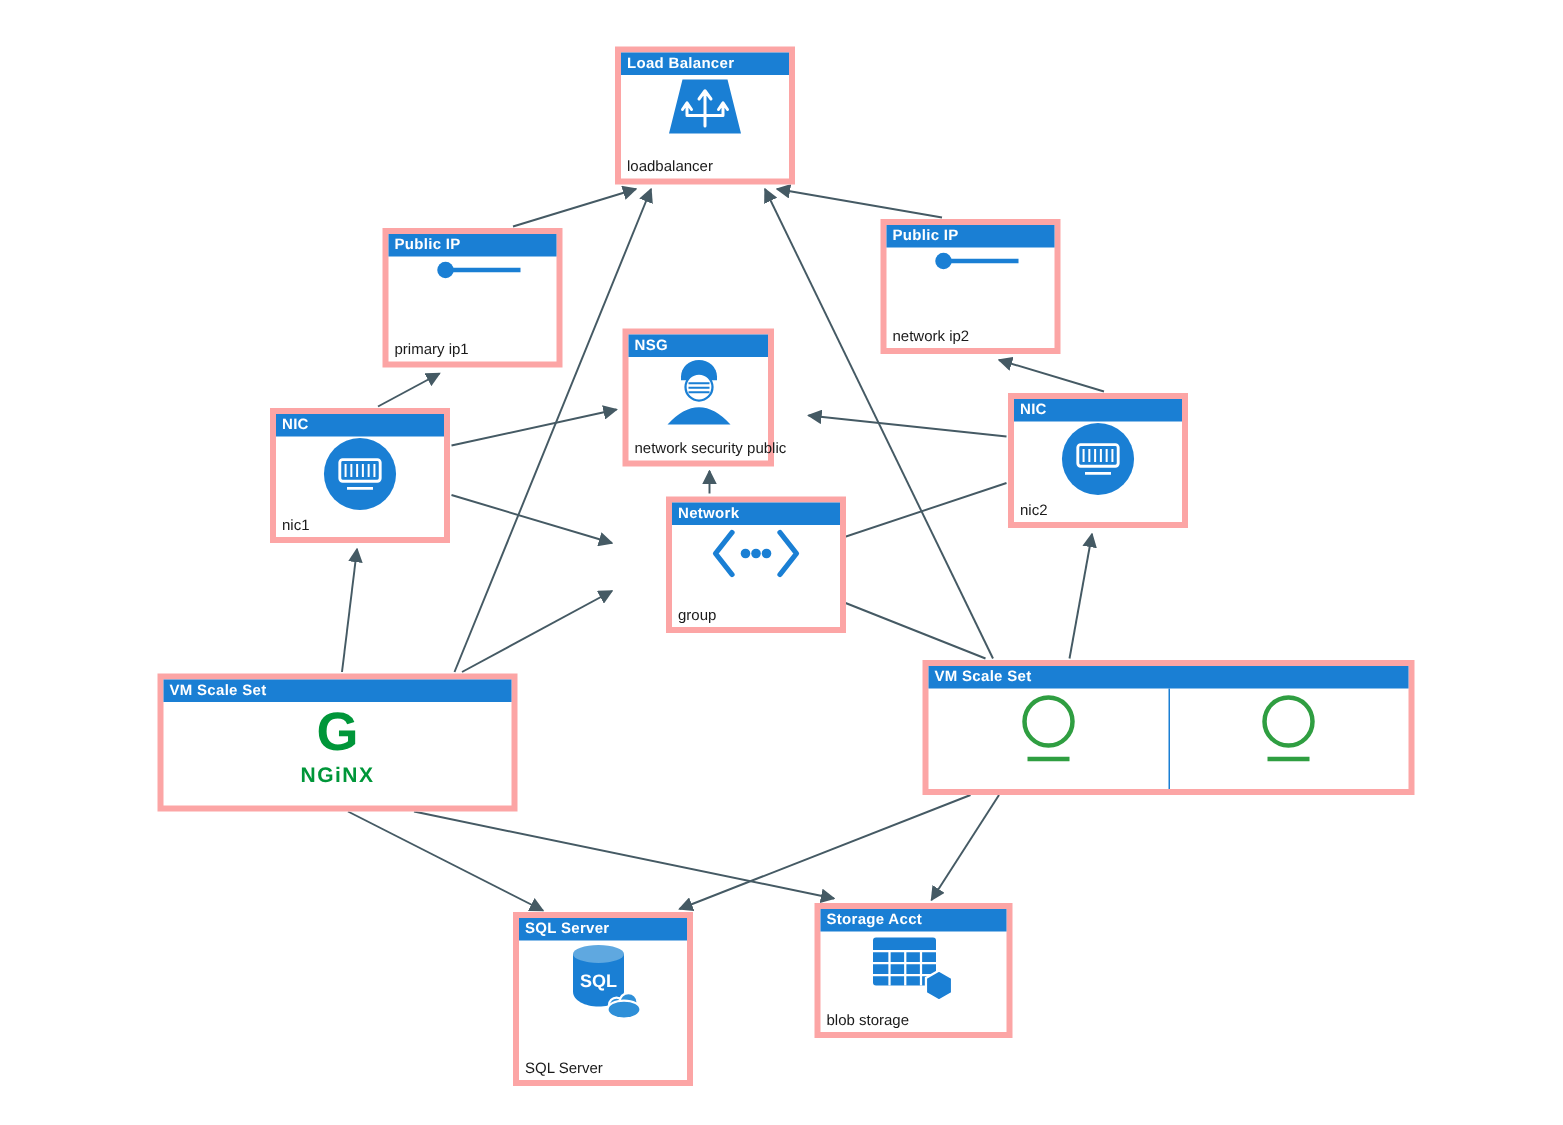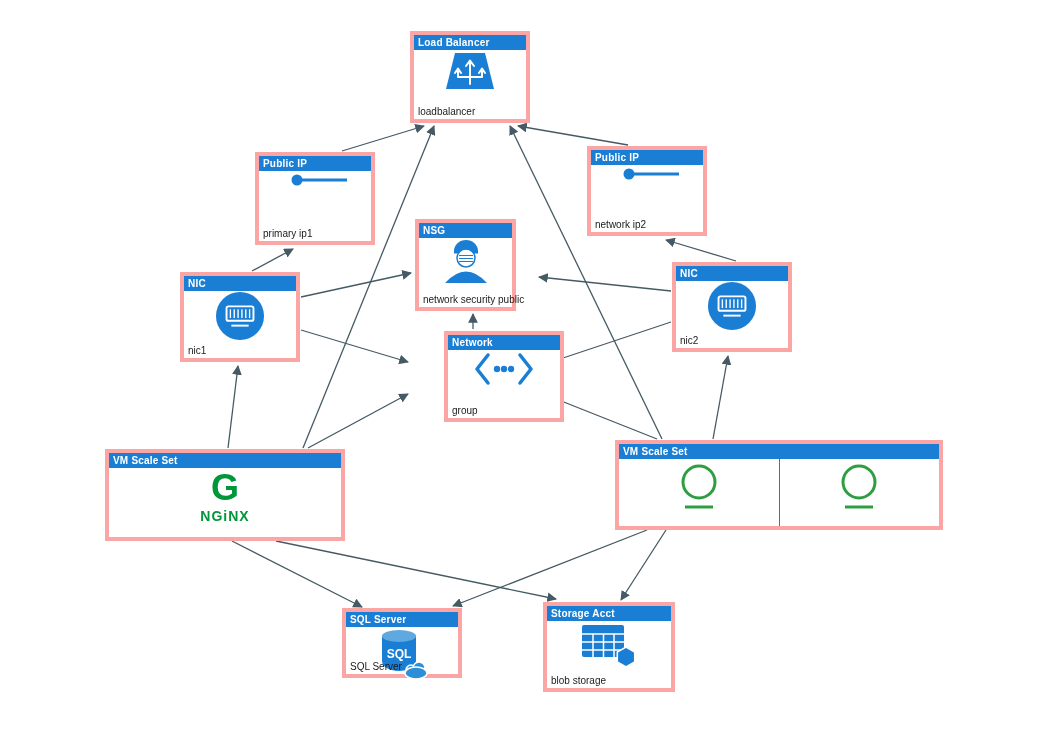--- a/index.html
+++ b/index.html
@@ -189,21 +189,21 @@
         <span>
           <svg width="46" height="50" viewBox="0 0 46 50">
             <circle cx="23" cy="20" r="16" fill="none" stroke="#2f9e41" stroke-width="3"></circle>
             <line x1="9" y1="45" x2="37" y2="45" stroke="#2f9e41" stroke-width="3"></line>
           </svg>
         </span>
       </div>
     </div>
   </div>
 
-  <div class="node" style="left:342px; top:608px; width:120px; height:70px;">
+  <div class="node" style="left:342px; top:608px; width:120px; height:116px;">
     <div class="node-header">SQL Server</div>
     <div class="node-body">
       <span>
         <svg width="54" height="54" viewBox="0 0 54 54">
           <path d="M7 9 V34 C7 40 15 44 24 44 C33 44 41 40 41 34 V9 Z" fill="#1a7fd4"></path>
           <ellipse cx="24" cy="9" rx="17" ry="6" fill="#5fa8e0"></ellipse>
           <text x="24" y="31" text-anchor="middle" font-size="12" font-weight="bold" fill="#ffffff" font-family="Liberation Sans, sans-serif">SQL</text>
           <g fill="#2e8fd8" stroke="#ffffff" stroke-width="1.5">
             <circle cx="36" cy="43" r="5"></circle>
             <circle cx="44" cy="41" r="6"></circle>

